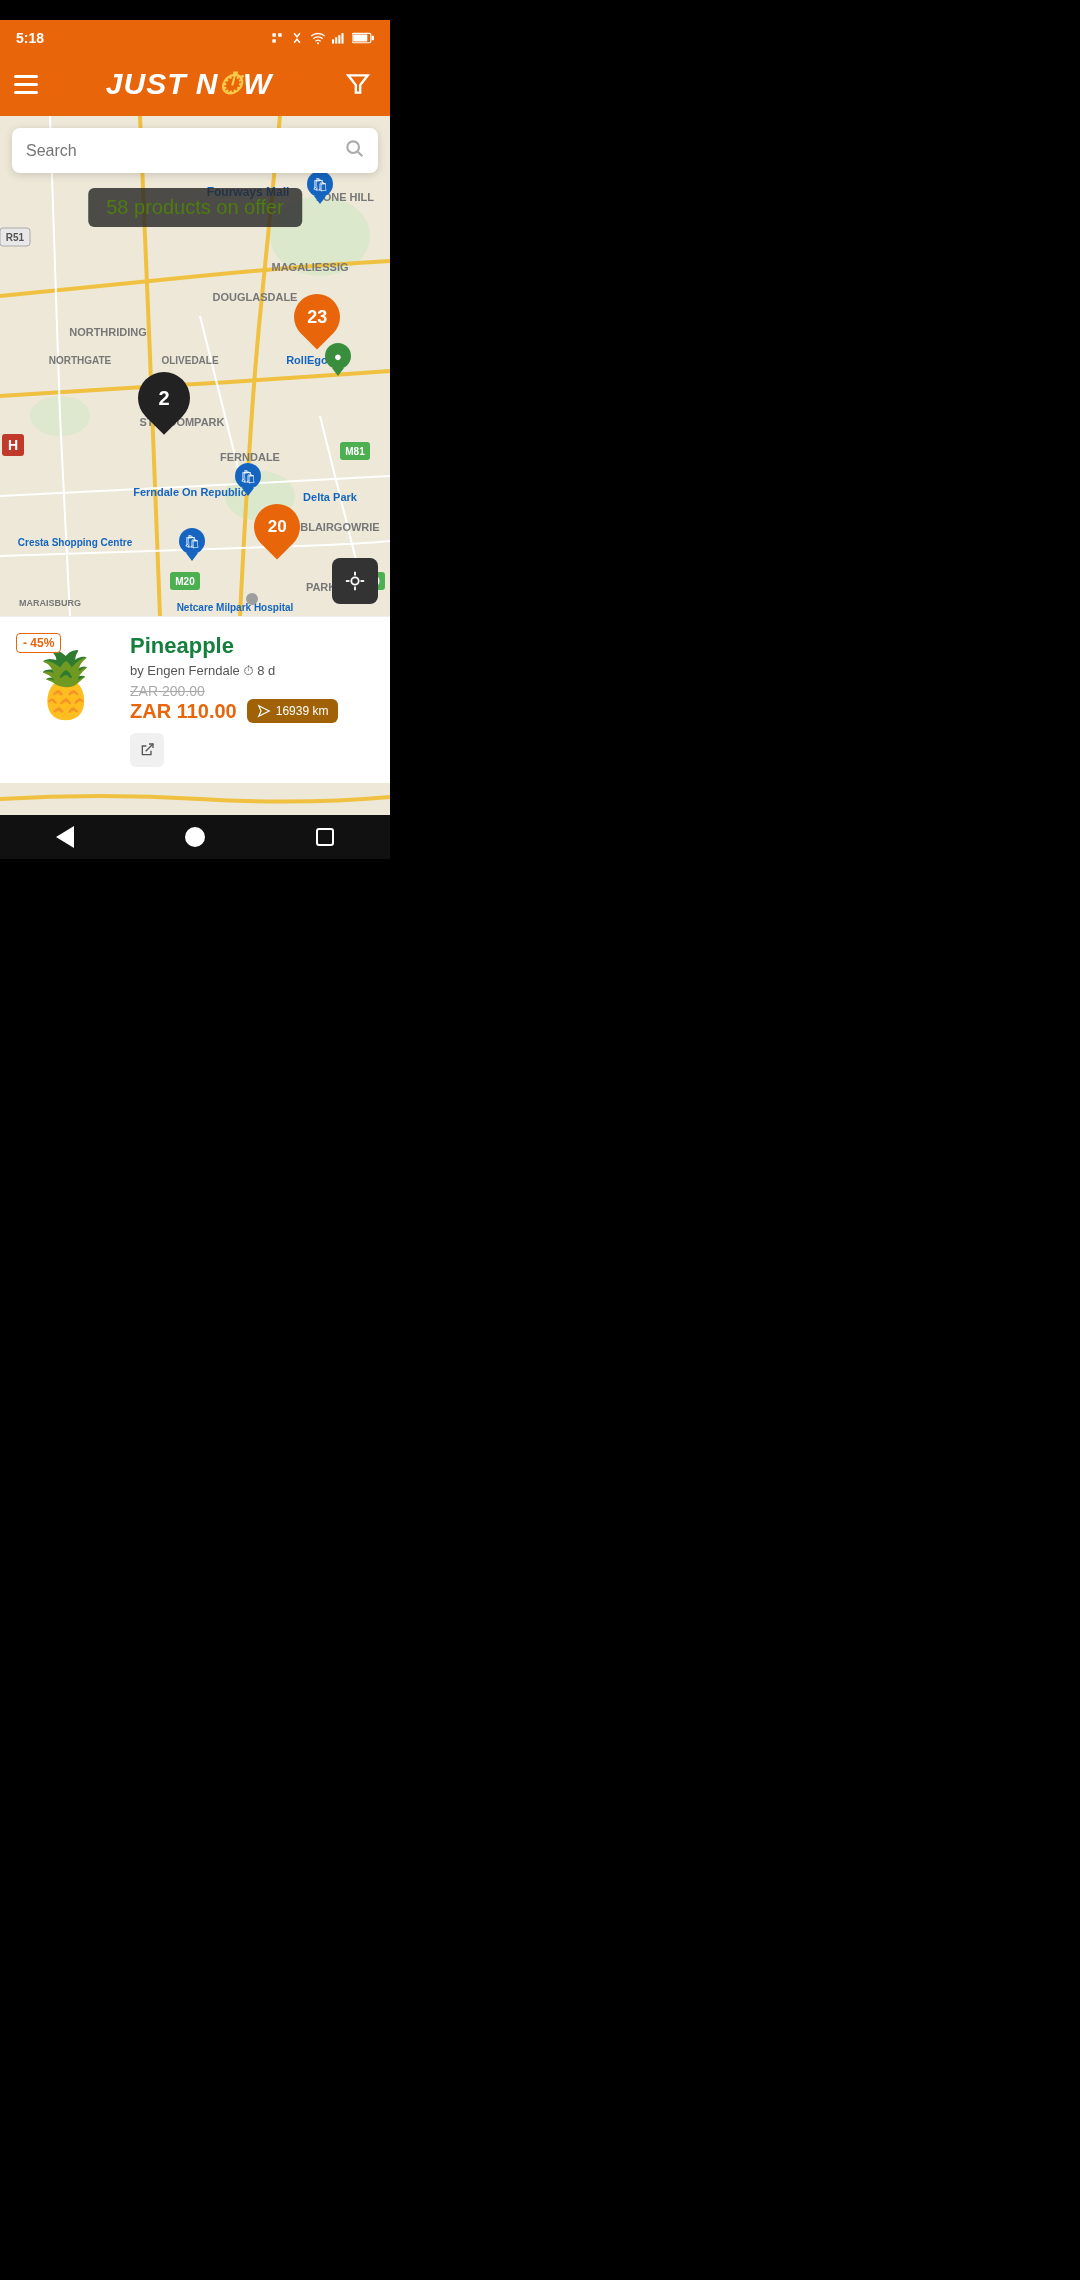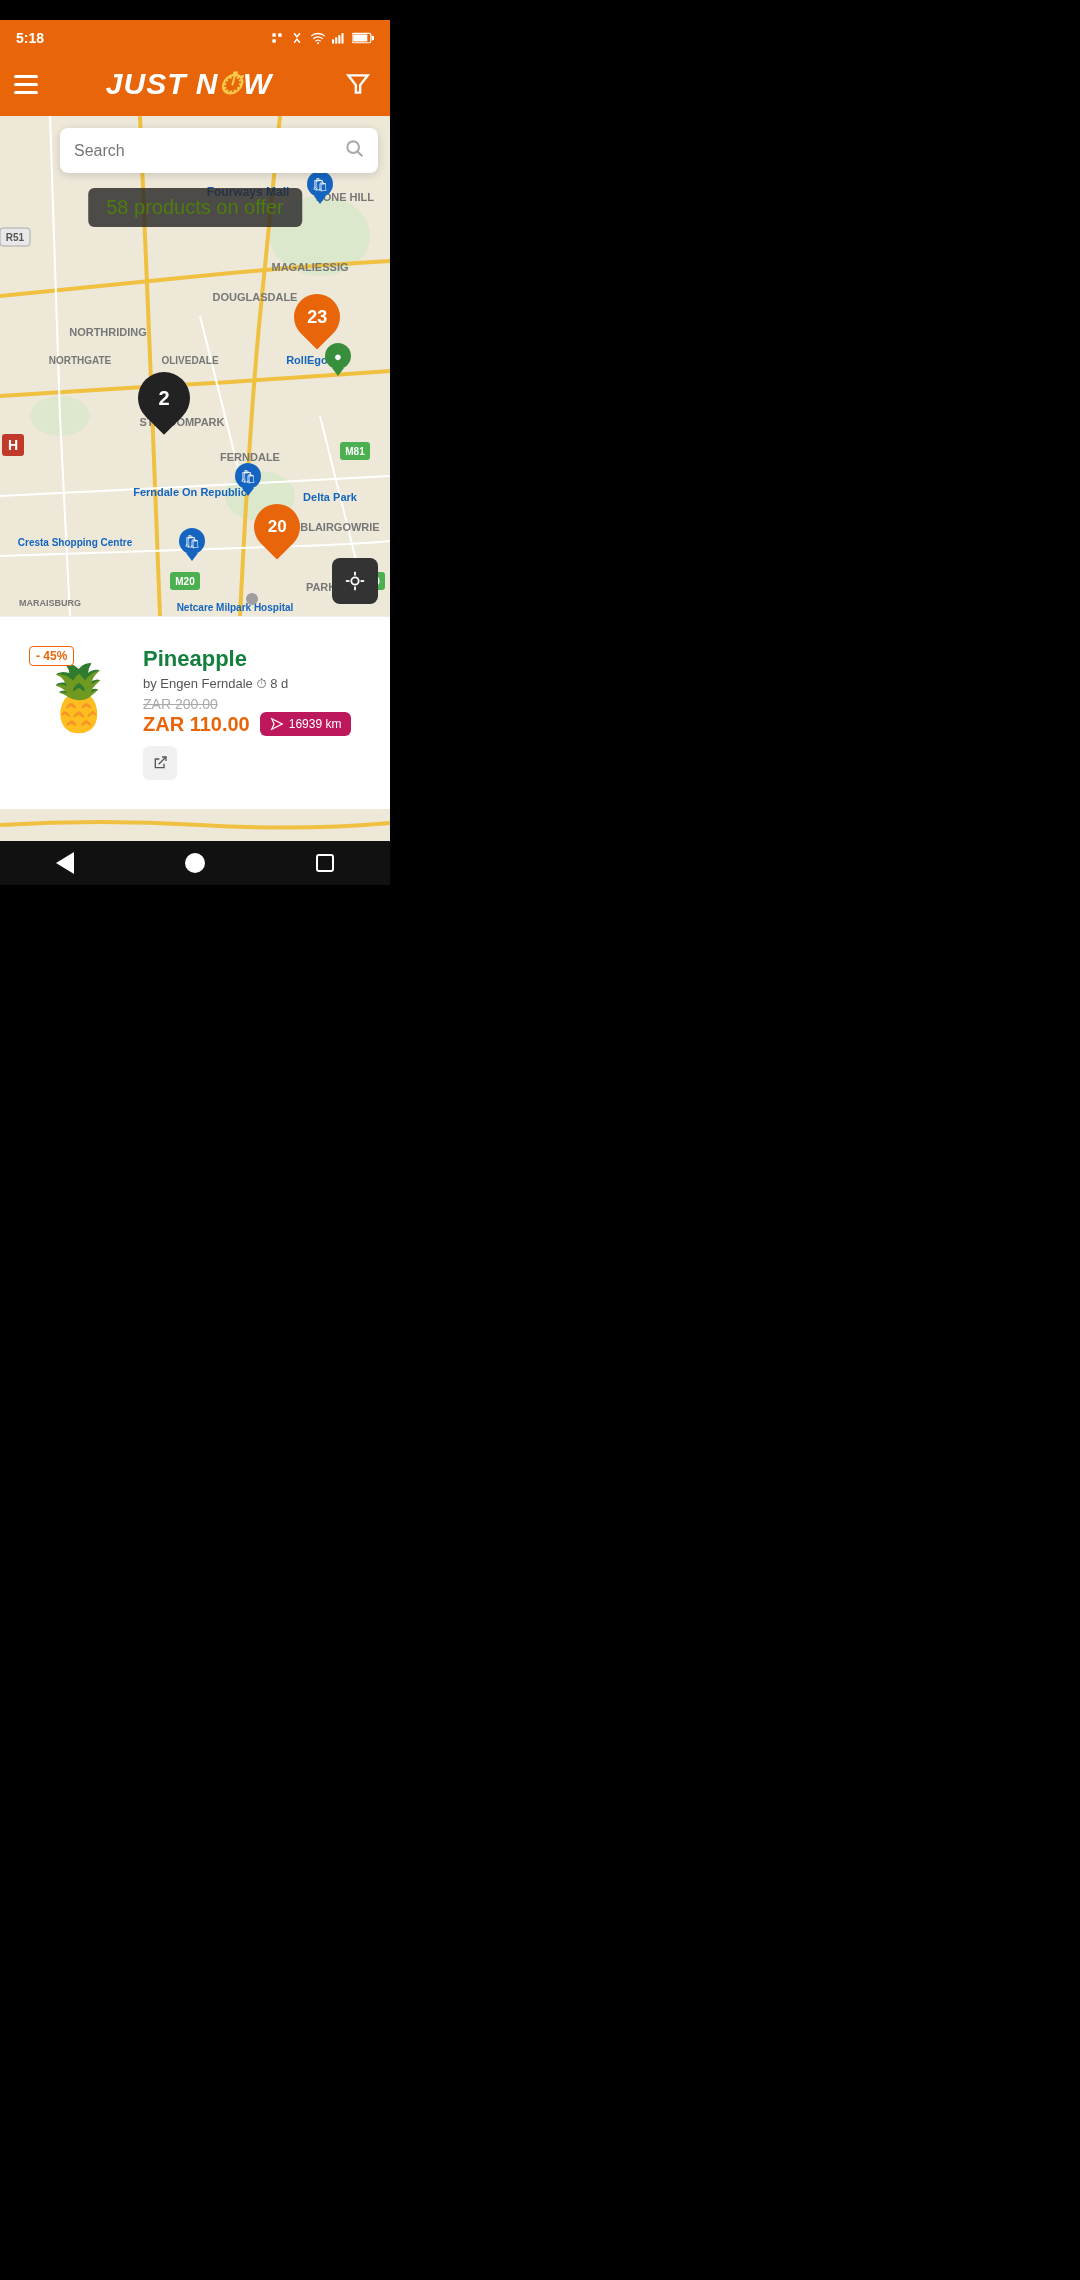--- a/index.html
+++ b/index.html
@@ -48,21 +48,20 @@
       top: 12px;
       left: 12px;
       right: 12px;
       background: white;
       border-radius: 8px;
       display: flex;
       align-items: center;
       padding: 10px 14px;
       box-shadow: 0 2px 8px rgba(0,0,0,0.15);
       z-index: 10;
-      margin-left: 48px;
     }
     .search-bar input {
       flex: 1;
       border: none;
       outline: none;
       font-size: 16px;
       color: #888;
       background: transparent;
     }
     .search-icon-btn { color: #aaa; font-size: 18px; cursor: pointer; }
@@ -133,21 +132,21 @@
       font-size: 20px;
       cursor: pointer;
       z-index: 10;
     }
 
     
     .product-card {
       background: white;
       display: flex;
       align-items: stretch;
-      padding: 29px;
+      padding: 16px;
       border-top: 1px solid #eee;
       position: relative;
       min-height: 130px;
     }
     .product-image-wrap {
       position: relative;
       width: 100px;
       height: 105px;
       flex-shrink: 0;
       margin-right: 14px;
@@ -171,21 +170,21 @@
       justify-content: center;
       font-size: 64px;
     }
     .product-info { flex: 1; display: flex; flex-direction: column; justify-content: flex-start; }
     .product-name { font-size: 22px; font-weight: bold; color: #15803d; margin-bottom: 4px; }
     .product-store { font-size: 13px; color: #555; margin-bottom: 4px; }
     .price-row { display: flex; align-items: center; gap: 10px; flex-wrap: wrap; }
     .price-original { text-decoration: line-through; color: #aaa; font-size: 14px; }
     .price-discounted { color: #e8650a; font-size: 20px; font-weight: bold; }
     .distance-badge {
-      background: #be185d;
+      background: #a16207;
       color: white;
       border-radius: 6px;
       padding: 5px 10px;
       font-size: 12px;
       display: flex;
       align-items: center;
       gap: 5px;
       cursor: pointer;
     }
     .external-link-btn {

